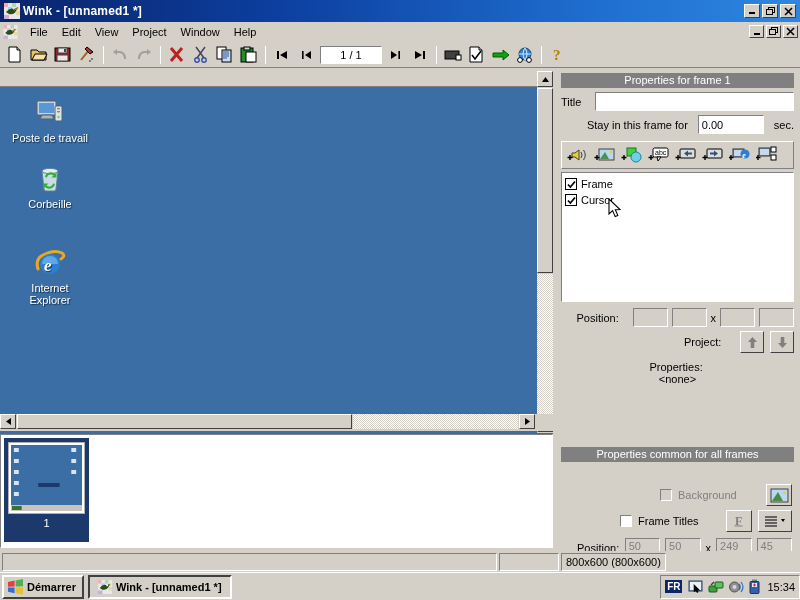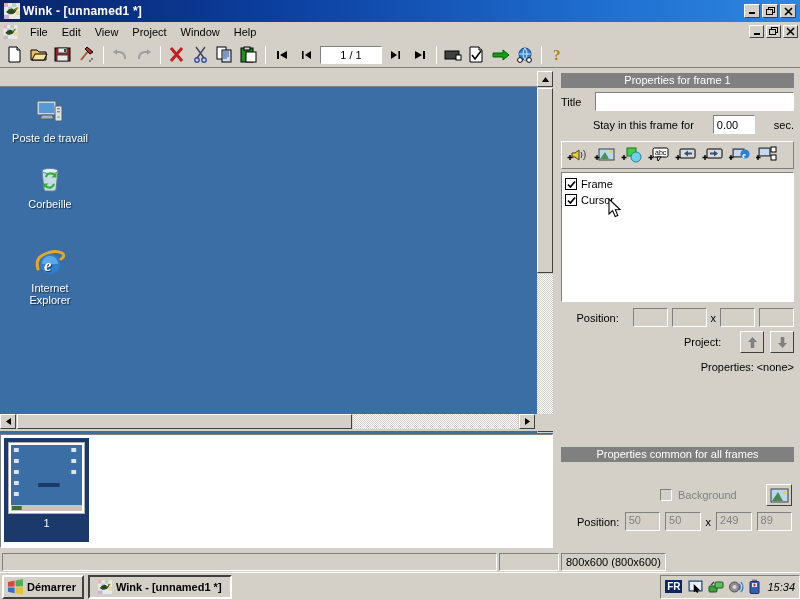--- a/index.html
+++ b/index.html
@@ -446,21 +446,21 @@
 <div class="rpanel">
   <div class="panel-title">Properties for frame 1</div>
 
   <div class="row">
     <span class="lbl" style="width:34px;">Title</span>
     <input class="tin" style="flex: 1 1 0%;" value="">
   </div>
 
   <div class="row" style="padding-top:0;">
     <span class="lbl">Stay in this frame for</span>
-    <input class="tin" style="width: 42px; margin: 0px 19px;" value="0.00">
+    <input class="tin" style="width: 66px; margin: 0px 10px;" value="0.00">
     <span class="lbl">sec.</span>
   </div>
 
   <div class="objbar">
     <div class="objbtn">
       <svg width="22" height="18" viewBox="0 0 22 18">
           <path d="M5 7 h3 l4 -3 v10 l-4 -3 h-3 z" fill="#e8d030" stroke="#404040"></path>
           <path d="M14 6 q2 3 0 6 M16.5 4 q3.5 5 0 10" fill="none" stroke="#404040"></path>
           <path d="M1 11 v5 M-1.5 13.5 h5" stroke="#000" stroke-width="1.4" transform="translate(2,-2)"></path>
         </svg>
@@ -557,49 +557,67 @@
           <path d="M5.5 1 L10 6 H7.3 V12 H3.7 V6 H1 Z" fill="#808080"></path>
         </svg>
     </div>
     <div class="arrbtn">
       <svg width="11" height="13" viewBox="0 0 11 13">
           <path d="M5.5 12 L10 7 H7.3 V1 H3.7 V7 H1 Z" fill="#808080"></path>
         </svg>
     </div>
   </div>
 
-  <div class="row" style="padding-top:4px;">
+  <div class="row" style="padding-top:4px;flex-direction:column;">
     <span class="lbl" style="width:56px;">Properties:</span>
     <span class="lbl">&lt;none&gt;</span>
   </div>
 </div>
 
 <div class="cpanel">
   <div class="panel-title">Properties common for all frames</div>
 
   <div class="row" style="padding:6px 8px 2px;margin-top:16px;">
     <span class="cbx-d"></span>
     <span class="lbl gray" style="margin-left:6px;width:88px;">Background</span>
     <div class="smallbtn">
       <svg width="19" height="15" viewBox="0 0 19 15">
           <rect x="1" y="1" width="17" height="13" fill="#b8d8f0" stroke="#404040"></rect>
           <circle cx="14.5" cy="4.5" r="1.6" fill="#f0d020"></circle>
           <path d="M2 13 L8 4 L13 13 Z" fill="#4a8a4a"></path>
         </svg>
     </div>
   </div>
 
+  <div class="row" style="padding:2px 8px;">
+    <span class="cbx-d" style="background:#fff;"></span>
+    <span class="lbl" style="margin-left:6px;width:88px;">Frame Titles</span>
+    <div class="smallbtn">
+      <svg width="16" height="16" viewBox="0 0 16 16">
+          <text x="4" y="12" font-family="Liberation Serif, serif" font-size="12" font-weight="bold" fill="#808080">F</text>
+          <rect x="3.5" y="12.5" width="8" height="1" fill="#808080"></rect>
+        </svg>
+    </div>
+    <div class="smallbtn" style="width:34px;margin-left:6px;">
+      <svg width="24" height="14" viewBox="0 0 24 14">
+          <g stroke="#404040" stroke-width="1.5">
+            <path d="M2 3 h12 M2 6 h12 M2 9 h12 M2 12 h12"></path>
+          </g>
+          <path d="M18 5 L22 5 L20 8 Z" fill="#000"></path>
+        </svg>
+    </div>
+  </div>
 
   <div class="row" style="padding:4px 8px;">
     <span class="lbl" style="width:52px;margin-left:14px;">Position:</span>
     <div class="dimin" style="width:38px;margin-right:5px;">50</div>
     <div class="dimin" style="width:38px;margin-right:5px;">50</div>
     <span class="lbl" style="margin-right:5px;">x</span>
     <div class="dimin" style="width:38px;margin-right:5px;">249</div>
-    <div class="dimin" style="width:38px;">89</div>
+    <div class="dimin" style="width:38px;">45</div>
   </div>
 </div>
 
 <div class="statusbar">
   <div class="spane" style="width:495px;"></div>
   <div class="spane" style="width:60px;"></div>
   <div class="spane" style="width:105px;">800x600 (800x600)</div>
   <div class="spane" style="flex:1;border:none;"></div>
 </div>
 
@@ -643,19 +661,19 @@
       <circle cx="6.5" cy="8" r="5" fill="#909090" stroke="#505050"></circle>
       <circle cx="6.5" cy="8" r="2" fill="#d8d8d8"></circle>
       <path d="M11 5 q2.5 3 0 6 M13 3 q4 5 0 10" fill="none" stroke="#3070c0" stroke-width="1.2"></path>
     </svg>
     <svg width="13" height="16" viewBox="0 0 13 16">
       <rect x="4" y="0.5" width="5" height="2" fill="#808080"></rect>
       <rect x="2" y="2.5" width="9" height="12" rx="1" fill="#3060b0" stroke="#203060"></rect>
       <rect x="4" y="4" width="5" height="4" fill="#e8e8e8"></rect>
       <path d="M6.5 4.6 v2.8 M5.1 6 h2.8" stroke="#c03030" stroke-width="1.2"></path>
     </svg>
-    <span style="font-size:11px;margin-left:2px;font-style:italic;">15:34</span>
+    <span style="font-size:11px;margin-left:2px;">15:34</span>
   </div>
 </div>
 
 <svg class="cursor-arrow" style="left:608px;top:198px;" width="15" height="22" viewBox="0 0 15 22">
   <path d="M1 1 L1 16 L4.6 12.6 L7.2 18.6 L9.8 17.4 L7.3 11.7 L12 11.5 Z" fill="#fff" stroke="#000" stroke-width="1.1"></path>
 </svg>
 
 </body></html>

